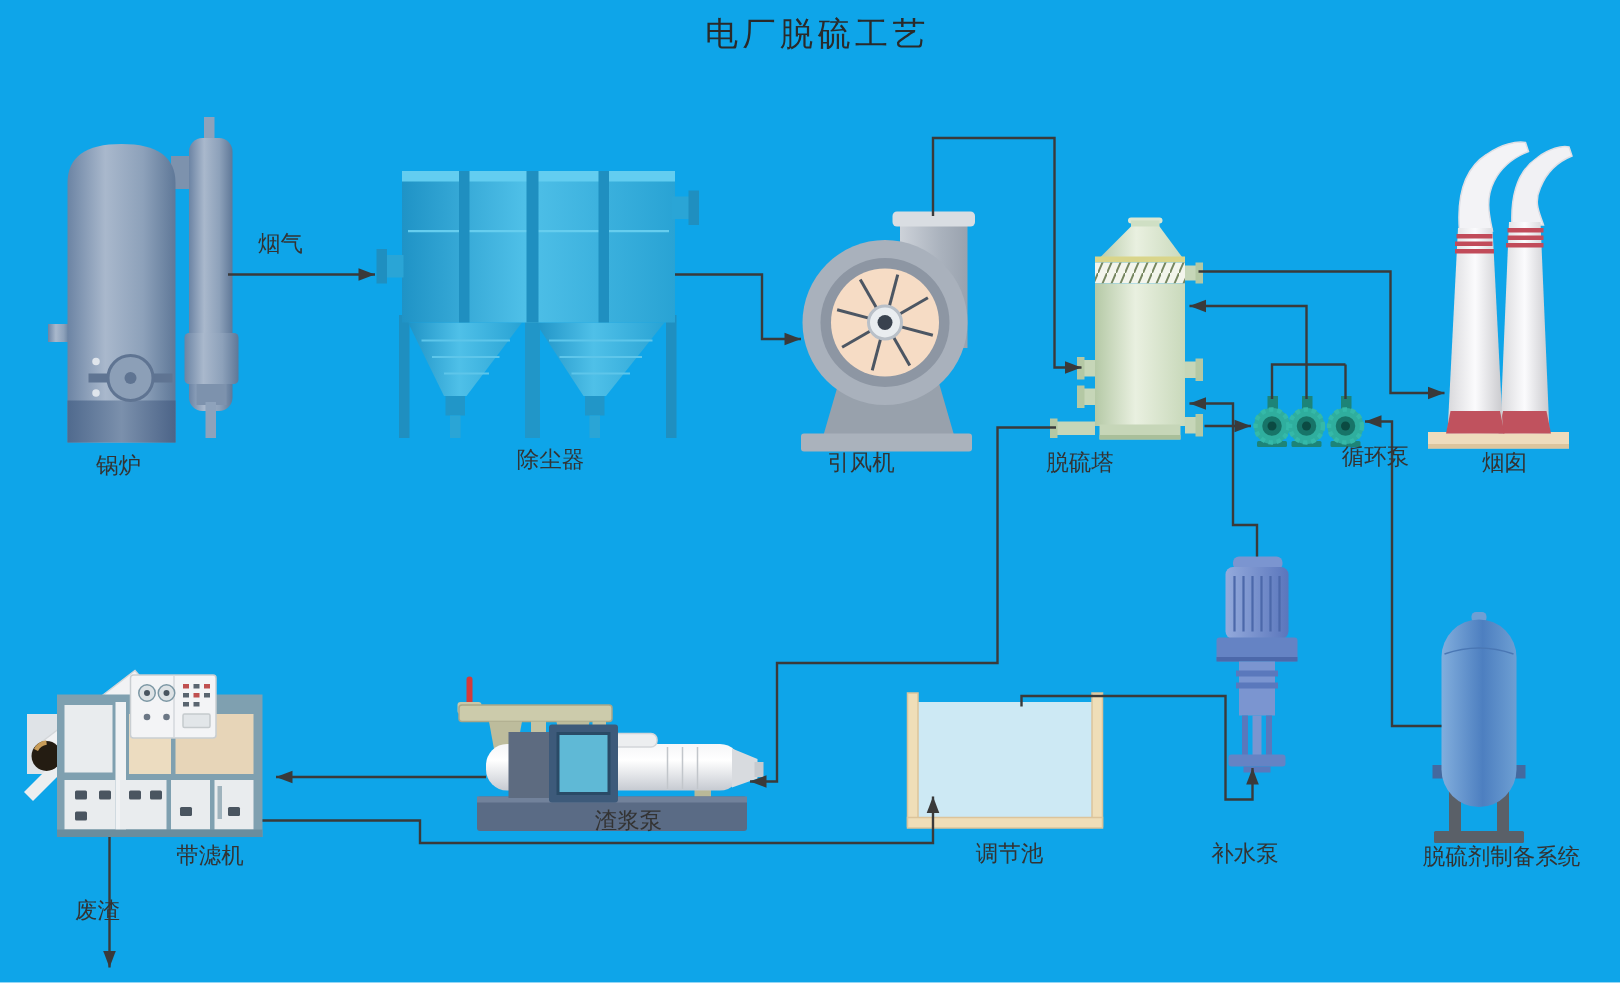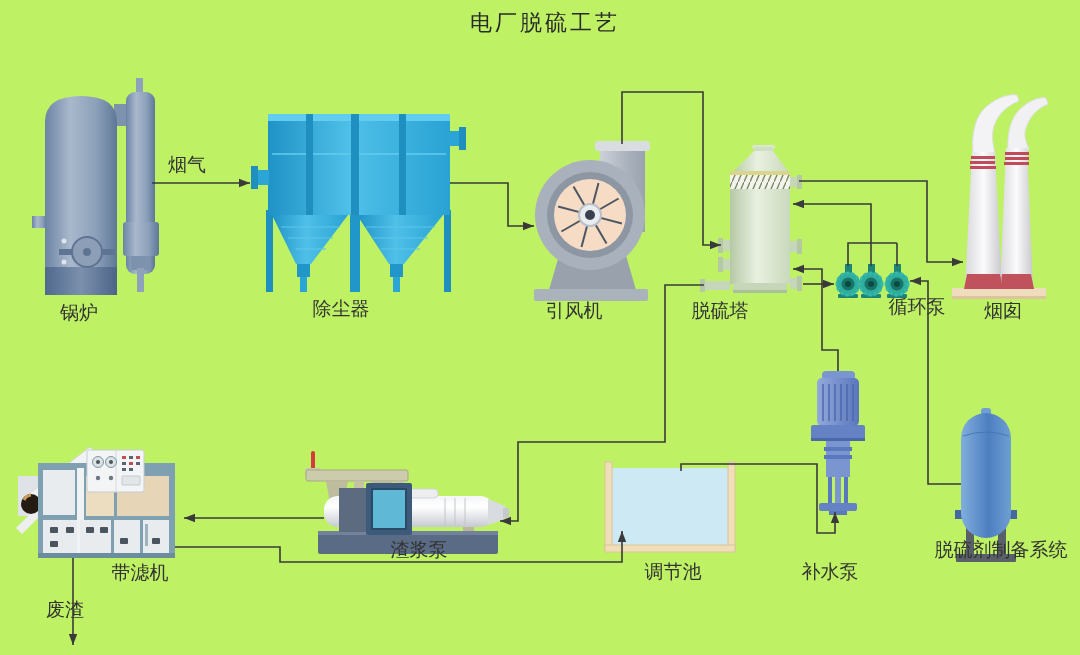--- a/index.html
+++ b/index.html
@@ -1,19 +1,19 @@
 <!DOCTYPE html>
 <html><head>
 <meta charset="utf-8">
 <style>
   html,body{margin:0;padding:0;background:#fff;}
-  .stage{position:relative;width:1080px;height:655px;background:#bef264;overflow:hidden;
+  .stage{position:relative;width:1080px;height:655px;background:#0ea5e9;overflow:hidden;
          font-family:"DejaVu Sans","Liberation Sans",sans-serif;}
   .stage svg{position:absolute;left:0;top:0;}
-  .lbl{position:absolute;transform:translateX(-50%);font-size:19px;color:#333;
+  .lbl{position:absolute;transform:translateX(-50%);font-size:15px;color:#333;
        white-space:nowrap;line-height:1.1;font-family:Liberation Serif, serif;}
   .title{position:absolute;transform:translateX(-50%);font-size:22px;color:#2a2a2a;
          letter-spacing:3px;font-weight:500;white-space:nowrap;}
 </style>
 </head>
 <body>
 
 <div class="stage">
 
 <svg id="diagram-svg" width="1080" height="655" viewBox="0 0 1080 655">
@@ -343,25 +343,25 @@
         <polyline points="838,371 838,350 822,350 822,269 793,269" fill="none" stroke="#3a3a3a" stroke-width="1.6"></polyline>
         <polygon points="793,269 804,264.8 804,273.2" fill="#3a3a3a"></polygon>
         <polyline points="73,558 73,645" fill="none" stroke="#3a3a3a" stroke-width="1.6"></polyline>
         <polygon points="73,645 68.8,634 77.2,634" fill="#3a3a3a"></polygon>
       </g>
 </svg>
 
 <div class="title" style="left:545px;top:8px">电厂脱硫工艺</div>
 <div class="lbl" style="left:187px;top:155px">烟气</div>
 <div class="lbl" style="left:79px;top:303px">锅炉</div>
-<div class="lbl" style="left:341px;top:299px">除尘器</div>
+<div class="lbl" style="left:367px;top:299px">除尘器</div>
 <div class="lbl" style="left:574px;top:301px">引风机</div>
 <div class="lbl" style="left:720px;top:301px">脱硫塔</div>
 <div class="lbl" style="left:917px;top:297px">循环泵</div>
 <div class="lbl" style="left:1003px;top:301px">烟囱</div>
 <div class="lbl" style="left:140px;top:563px">带滤机</div>
 <div class="lbl" style="left:65px;top:600px">废渣</div>
 <div class="lbl" style="left:419px;top:540px">渣浆泵</div>
 <div class="lbl" style="left:673px;top:562px">调节池</div>
 <div class="lbl" style="left:830px;top:562px">补水泵</div>
-<div class="lbl" style="left:1001px;top:540px">脱硫剂制备系统</div>
+<div class="lbl" style="left:1001px;top:564px">脱硫剂制备系统</div>
 
 </div>
 
 </body></html>

